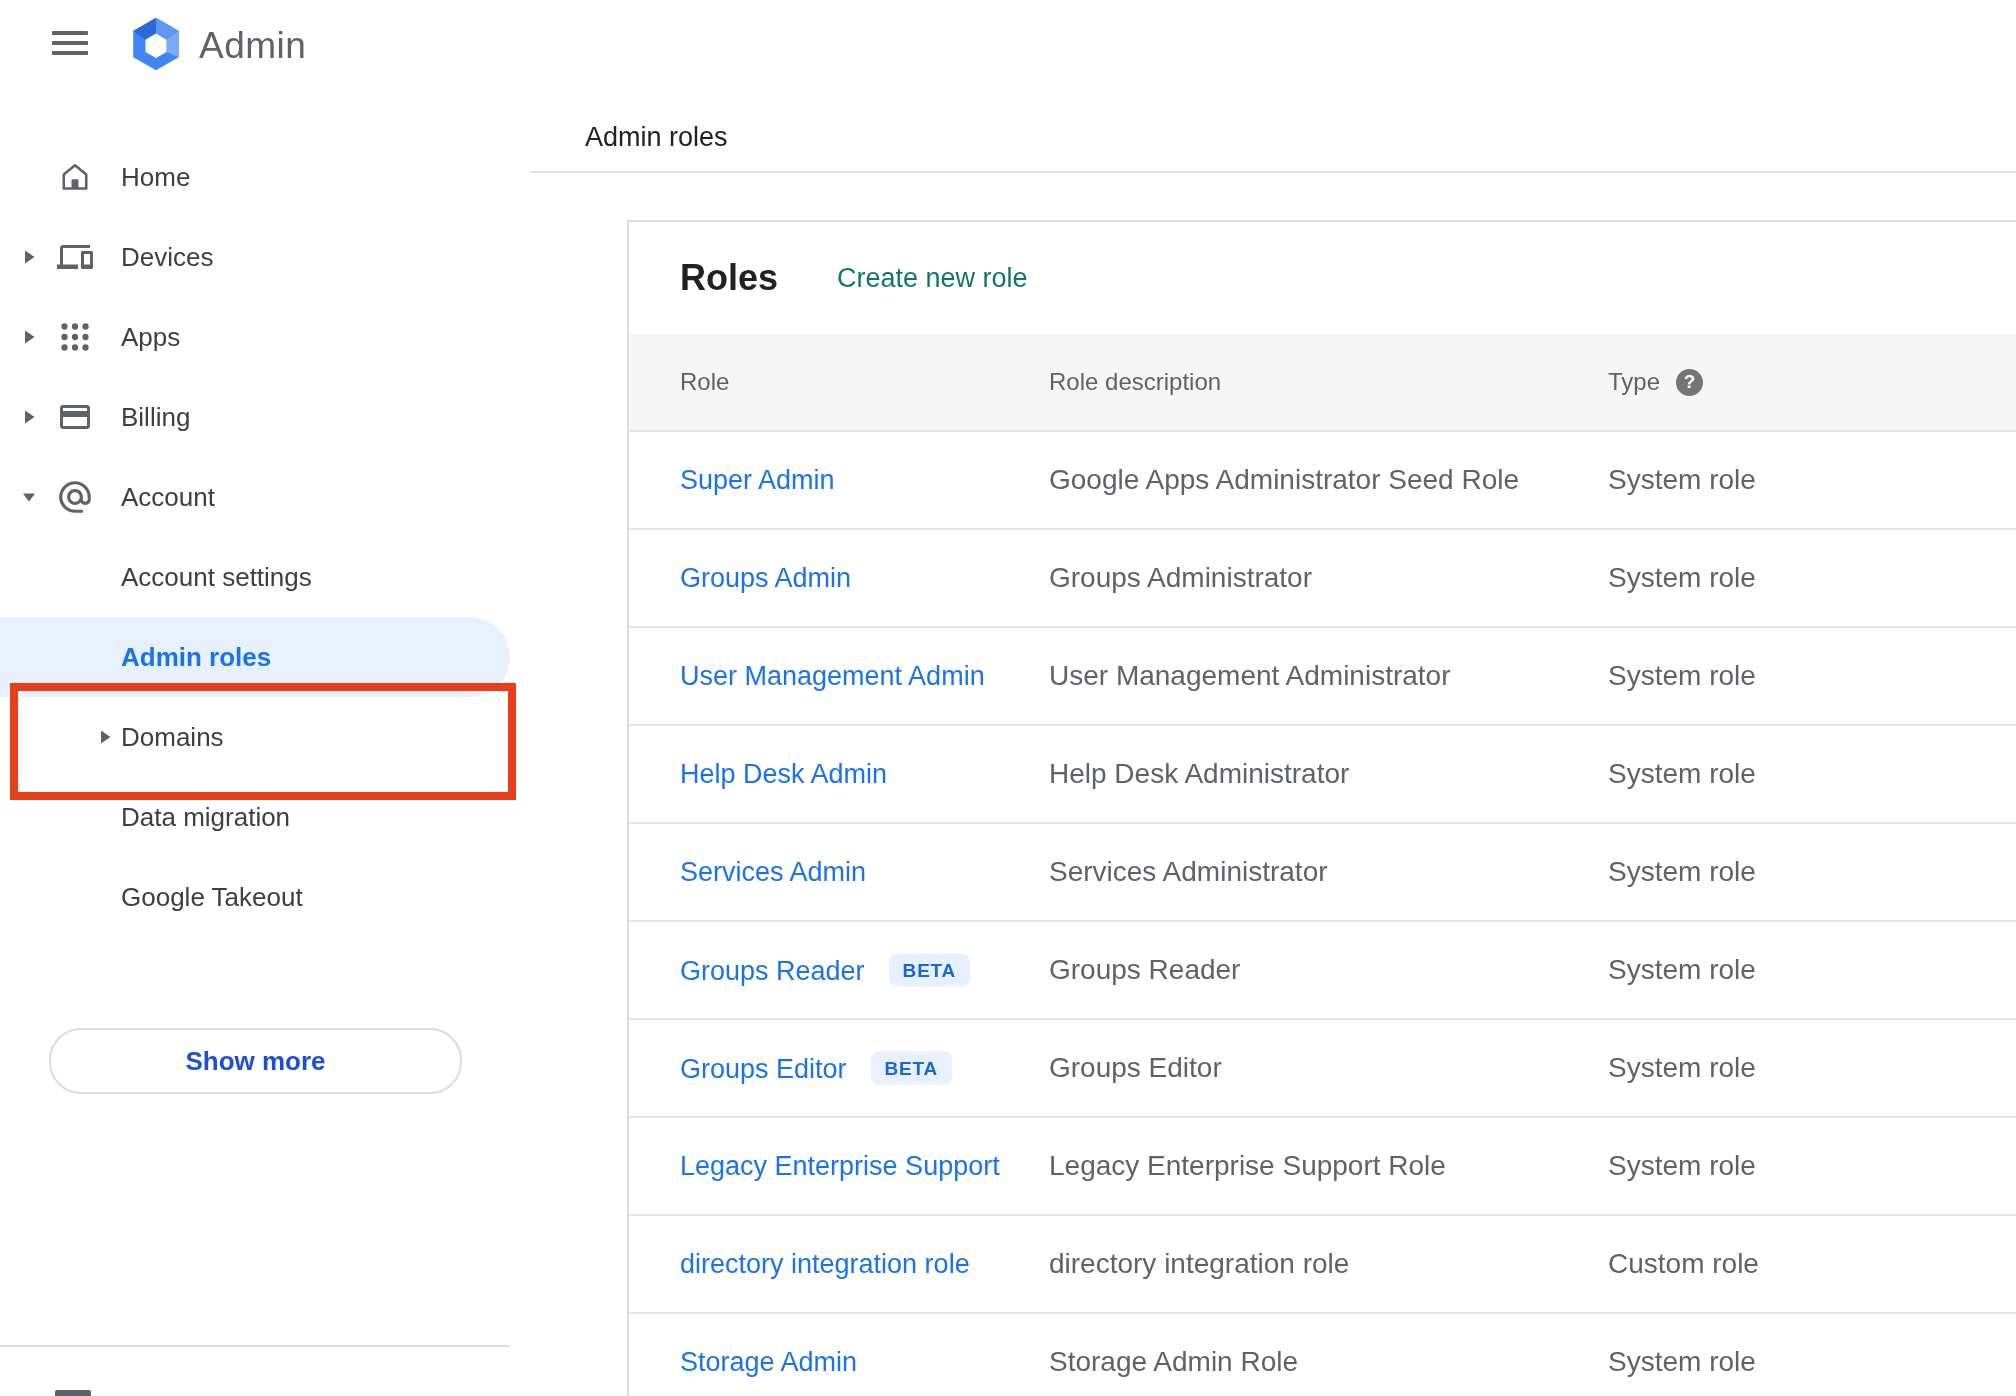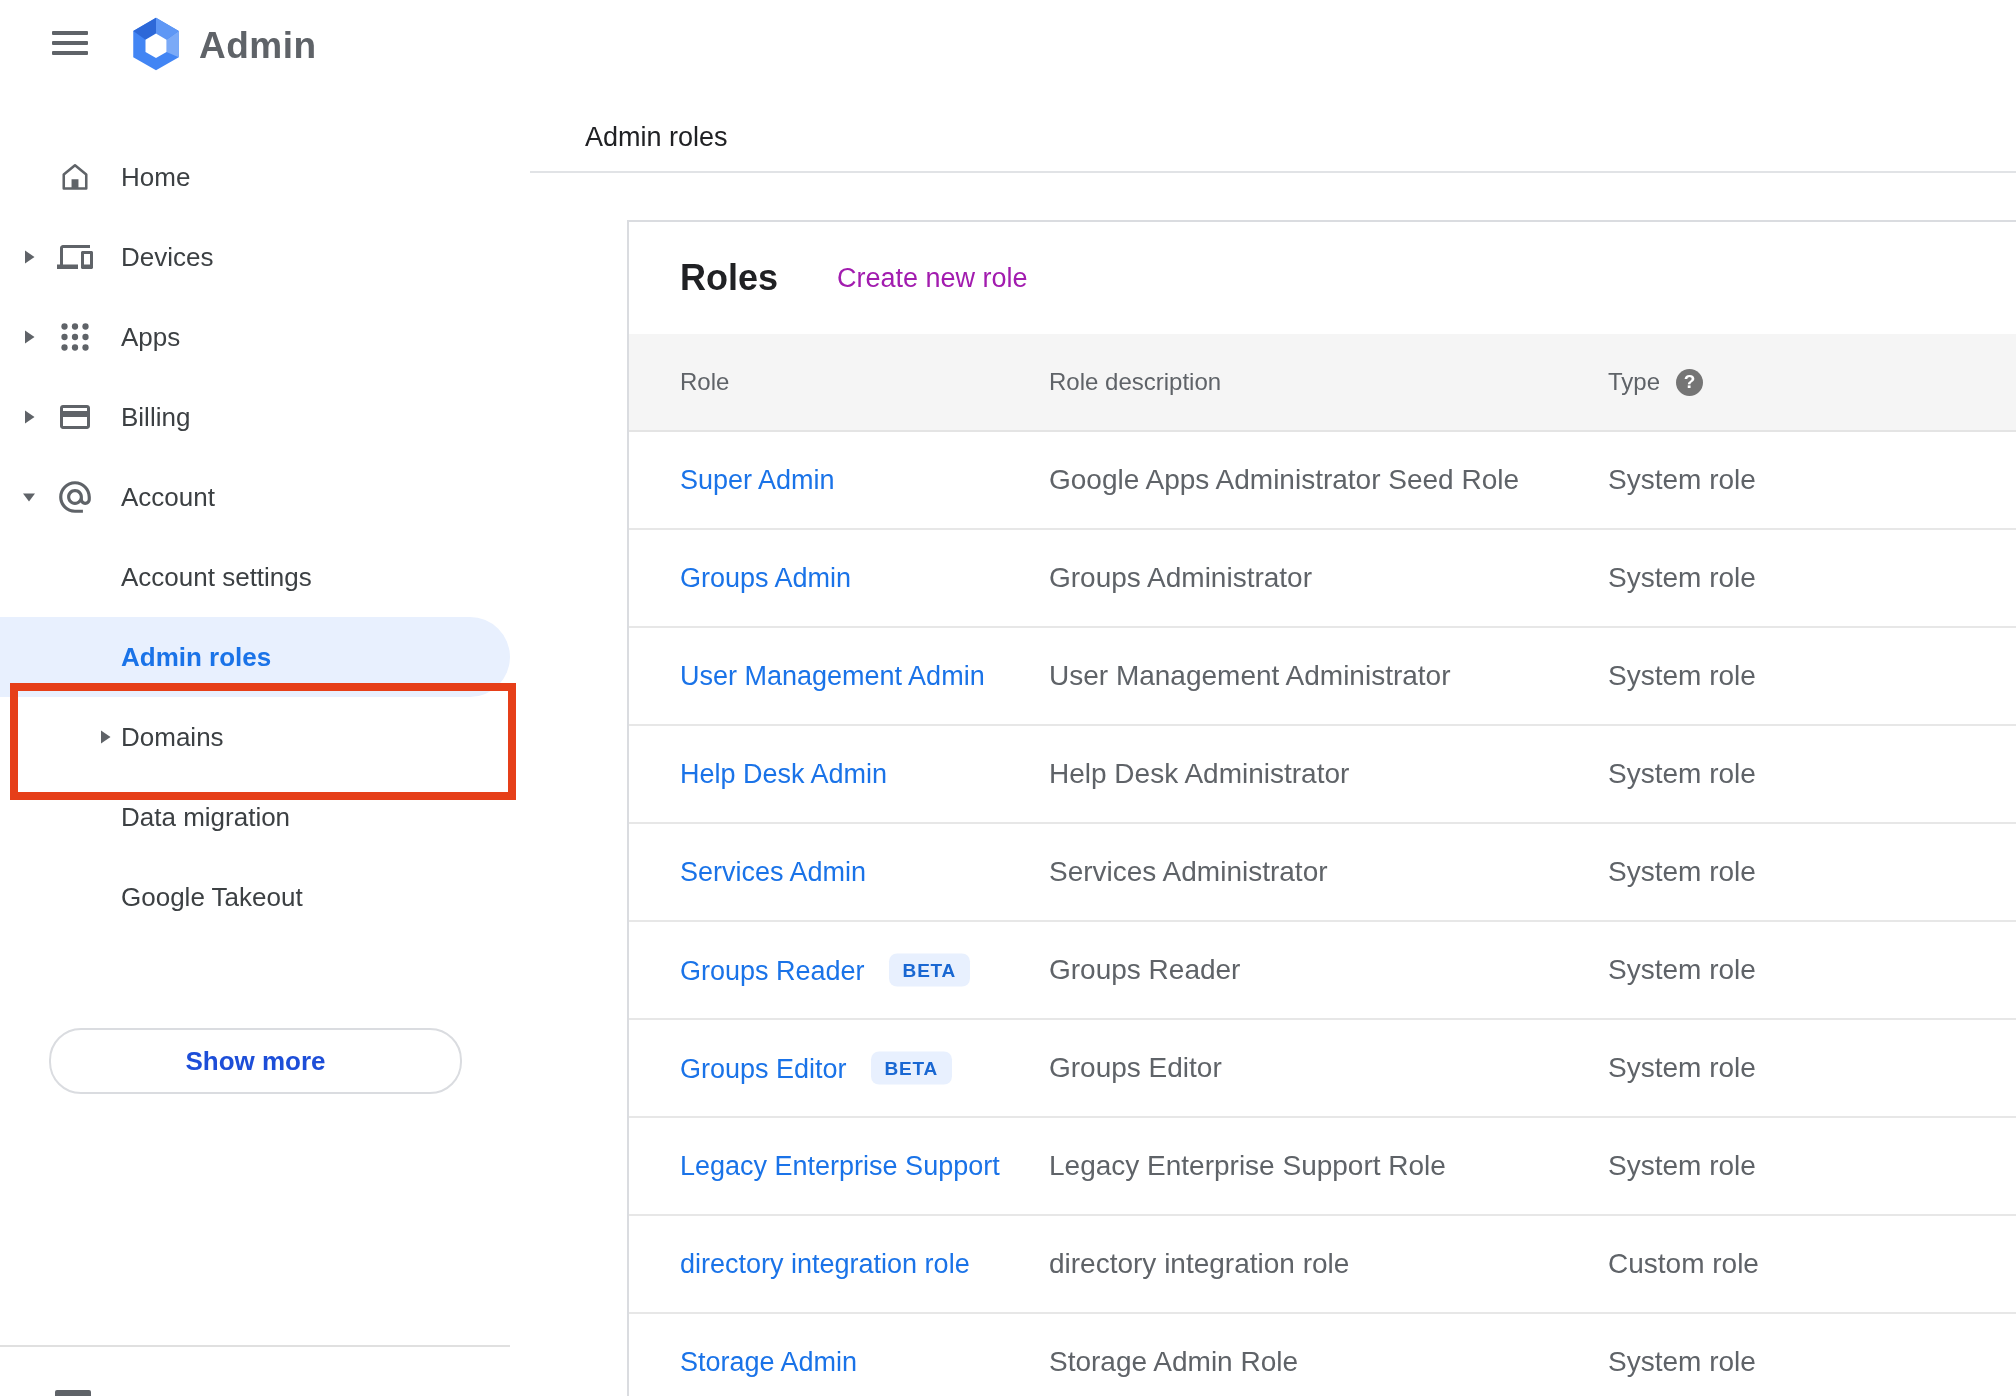--- a/index.html
+++ b/index.html
@@ -4,21 +4,21 @@
 <style>
   html,body{margin:0;padding:0;background:#fff;}
   #screen{position:relative;width:2016px;height:1396px;background:#ffffff;
           font-family:"Liberation Sans",sans-serif;overflow:hidden;}
 
   
   .sidebar{position:absolute;left:0;top:0;width:530px;height:100%;background:#fff;z-index:3;}
   .burger{position:absolute;left:52px;top:31px;width:36px;height:24px;cursor:pointer;}
   .burger span{display:block;height:4px;background:#5f6368;border-radius:1px;margin-bottom:6px;}
   .logo{position:absolute;left:128px;top:16px;display:flex;align-items:center;gap:15px;}
-  .logo-text{font-size:37px;color:#5f6368;letter-spacing:0.5px;font-weight:bold;}
+  .logo-text{font-size:37px;color:#5f6368;letter-spacing:0.5px;}
 
   #nav{position:absolute;left:0;top:137px;width:530px;}
   .nav-row{position:relative;height:80px;cursor:pointer;}
   .exp{position:absolute;left:20px;top:50%;transform:translateY(-50%);width:18px;height:20px;display:flex;align-items:center;}
   .exp-sub{left:96px;}
   .nicon{position:absolute;left:56px;top:50%;transform:translateY(-50%);width:38px;height:38px;display:flex;align-items:center;justify-content:center;}
   .nlabel{position:absolute;left:121px;top:50%;transform:translateY(-50%);font-size:26px;color:#3c4043;white-space:nowrap;}
   .nav-row.selected{width:510px;background:#e8f0fe;border-radius:0 40px 40px 0;}
   .nav-row.selected .nlabel{color:#1a73e8;font-weight:bold;}
 
@@ -40,21 +40,21 @@
   .search-input::placeholder{color:#5f6368;opacity:1;}
 
   .breadcrumb{position:absolute;left:585px;top:122px;font-size:27px;color:#202124;}
   .top-divider{position:absolute;left:530px;top:171px;width:1486px;height:2px;background:#e1e3e6;}
 
   
   .card{position:absolute;left:627px;top:220px;width:1389px;height:1200px;background:#fff;
         border-top:2px solid #dadce0;border-left:2px solid #dadce0;box-sizing:border-box;}
   .card-header{position:relative;height:112px;}
   .card-title{position:absolute;left:51px;top:50%;transform:translateY(-50%);font-size:36px;font-weight:bold;color:#202124;}
-  .create-link{position:absolute;left:208px;top:50%;transform:translateY(-50%);font-size:27px;color:#a21caf;
+  .create-link{position:absolute;left:208px;top:50%;transform:translateY(-50%);font-size:27px;color:#0f766e;
                text-decoration:none;cursor:pointer;text-align:center;}
 
   .thead{position:relative;height:96px;background:#f5f5f5;border-bottom:2px solid #e4e4e4;}
   .col-role{position:absolute;left:51px;top:50%;transform:translateY(-50%);}
   .col-desc{position:absolute;left:420px;top:50%;transform:translateY(-50%);}
   .col-type{position:absolute;left:979px;top:50%;transform:translateY(-50%);display:flex;align-items:center;gap:16px;}
   .th{font-size:24px;color:#5f6368;}
   .qmark{width:27px;height:27px;border-radius:50%;background:#757575;color:#fff;font-size:19px;font-weight:bold;
          display:inline-flex;align-items:center;justify-content:center;cursor:pointer;}
 

